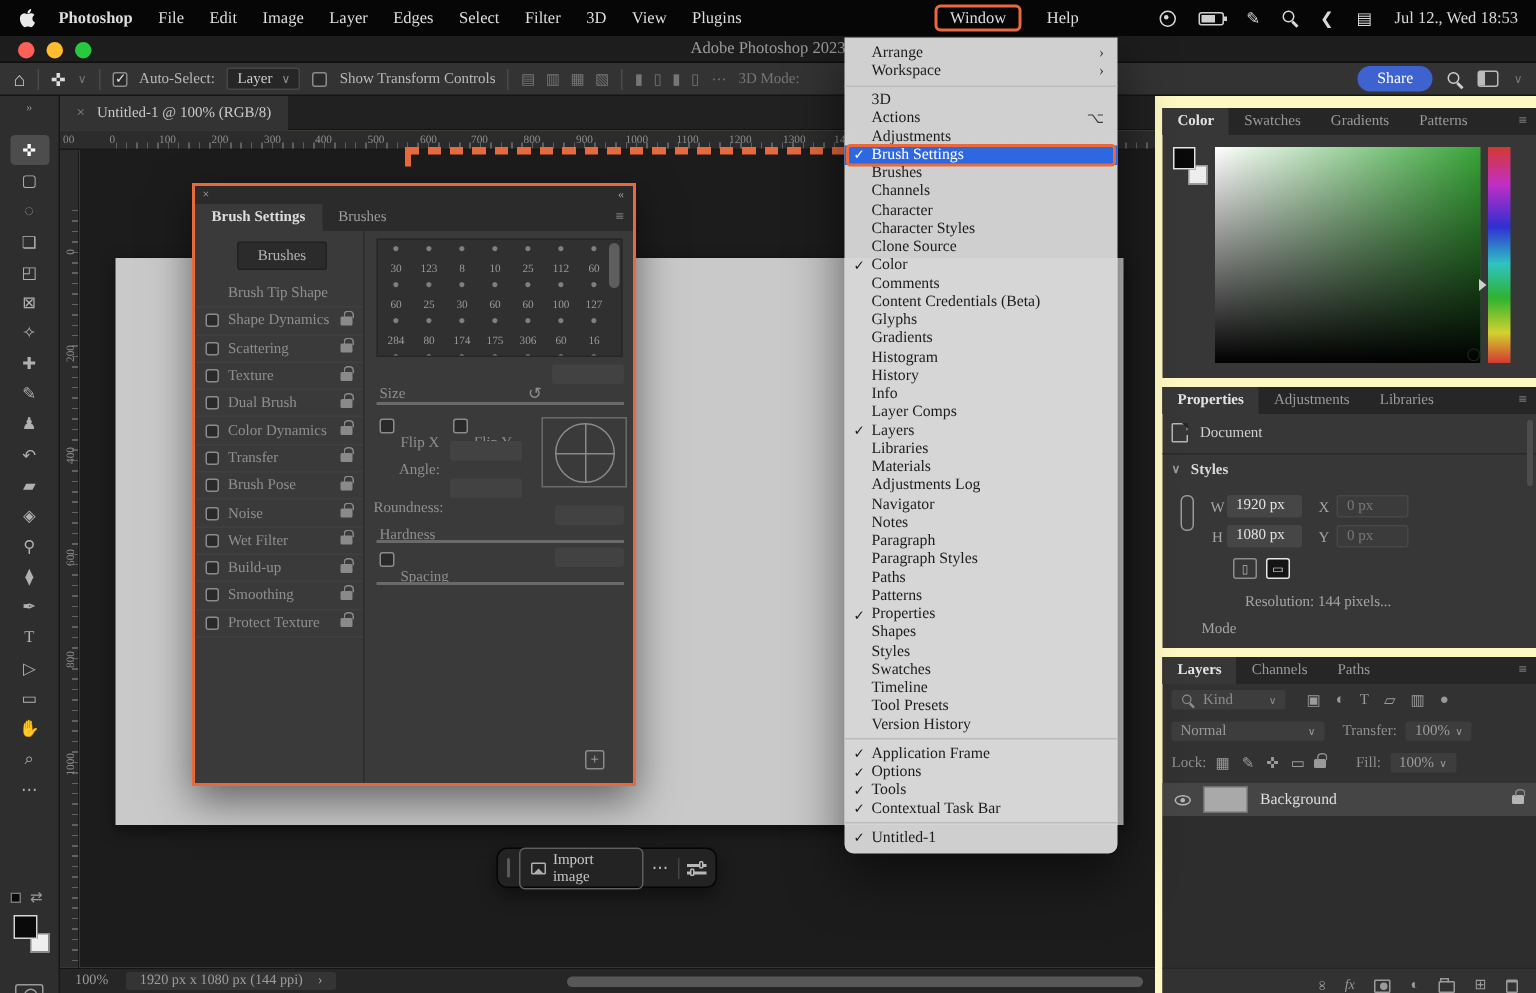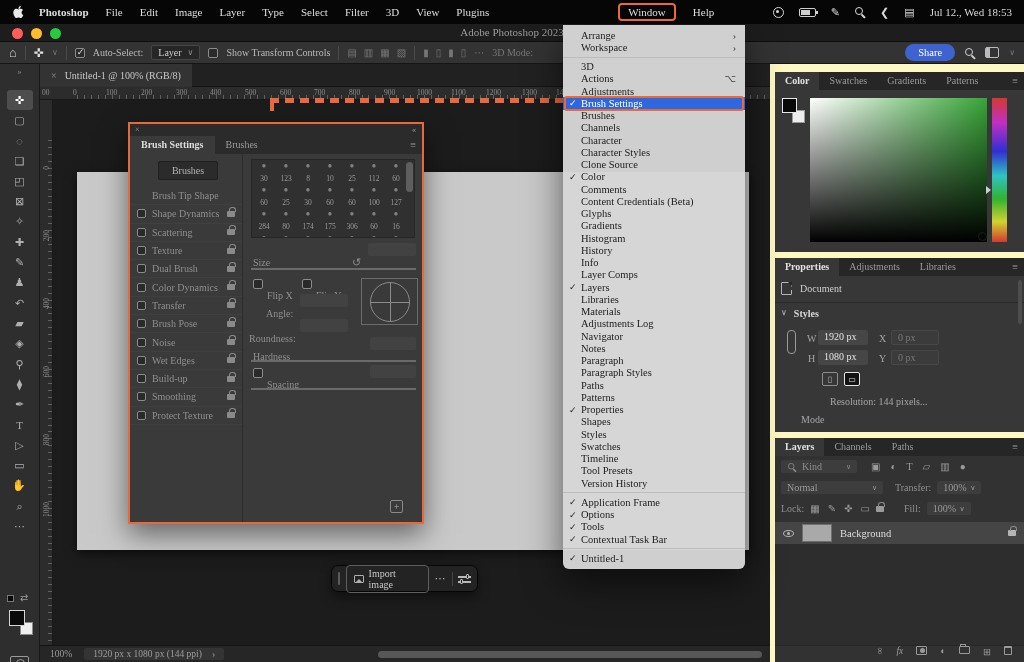--- a/index.html
+++ b/index.html
@@ -144,21 +144,21 @@
   .lr-row{position:absolute;left:0;right:0;display:flex;align-items:center;padding:0 6px;gap:6px;}
   .kindbox{display:flex;align-items:center;gap:5px;background:#3d3d3d;border-radius:2px;padding:1px 6px;width:76px;color:#8d8d8d;}
   .fil-ics{display:flex;gap:10px;margin-left:8px;color:#9a9a9a;font-size:10px;}
   .selbox{display:flex;align-items:center;justify-content:space-between;background:#3d3d3d;border-radius:2px;padding:1px 6px;color:#9a9a9a;}
   .layer-row{position:absolute;left:0;right:0;top:84px;height:22px;background:#454545;display:flex;align-items:center;gap:8px;padding:0 8px;}
   .eye-ic{width:11px;height:7px;border:1px solid #b5b5b5;border-radius:50%;position:relative;}
   .eye-ic::before{content:"";position:absolute;left:3px;top:1px;width:3px;height:3px;border-radius:50%;background:#b5b5b5;}
   .thumb{width:30px;height:18px;background:#a9a9a9;border:1px solid #6f6f6f;}
   .layer-name{flex:1;color:#dedede;font-size:10.5px;}
   .layers-empty{position:absolute;left:0;right:0;top:106px;bottom:17px;background:#2d2d2d;}
-  .lr-bottom{position:absolute;left:0;right:0;bottom:0;height:17px;background:#323232;border-top:1px solid #262626;display:flex;align-items:flex-start;justify-content:flex-end;gap:13px;padding:0 12px;color:#9a9a9a;font-size:9.5px;}
+  .lr-bottom{position:absolute;left:0;right:0;bottom:0;height:17px;background:#323232;border-top:1px solid #262626;display:flex;align-items:flex-end;justify-content:flex-end;gap:13px;padding:0 12px;color:#9a9a9a;font-size:9.5px;}
   .rot90{display:inline-block;transform:rotate(90deg);}
   .mask-ic{width:11px;height:9px;border:1px solid #9a9a9a;border-radius:1px;position:relative;}
   .mask-ic::before{content:"";position:absolute;right:1px;top:1px;width:5px;height:5px;border-radius:50%;background:#9a9a9a;}
   .folder-ic{width:11px;height:8px;border:1px solid #9a9a9a;border-radius:1px;position:relative;}
   .folder-ic::before{content:"";position:absolute;top:-3px;left:0;width:4px;height:2px;border:1px solid #9a9a9a;border-bottom:none;}
   .trash-ic{width:8px;height:9px;border:1px solid #9a9a9a;border-top:2.5px solid #9a9a9a;border-radius:1px;}
 
   
   .taskbar{position:absolute;left:331px;top:565px;width:147px;height:27px;background:#232323;border:1px solid #050505;border-radius:7px;box-shadow:0 5px 12px rgba(0,0,0,.45);display:flex;align-items:center;gap:6px;padding:0 6px;z-index:30;}
   .handle{width:2px;height:13px;background:#5a5a5a;border-radius:1px;}
@@ -204,21 +204,21 @@
         <span class="mb-item bold">Photoshop</span>
 
         <span class="mb-item">File</span>
 
         <span class="mb-item">Edit</span>
 
         <span class="mb-item">Image</span>
 
         <span class="mb-item">Layer</span>
 
-        <span class="mb-item">Type</span>
+        <span class="mb-item">Edges</span>
 
         <span class="mb-item">Select</span>
 
         <span class="mb-item">Filter</span>
 
         <span class="mb-item">3D</span>
 
         <span class="mb-item">View</span>
 
         <span class="mb-item">Plugins</span>
@@ -499,21 +499,21 @@
             </div>
 
             <div class="bs-row">
               <span class="cb show"></span>
               <span class="bs-label">Noise</span>
               <span class="lock-ic show"></span>
             </div>
 
             <div class="bs-row">
               <span class="cb show"></span>
-              <span class="bs-label">Wet Edges</span>
+              <span class="bs-label">Wet Filter</span>
               <span class="lock-ic show"></span>
             </div>
 
             <div class="bs-row">
               <span class="cb show"></span>
               <span class="bs-label">Build-up</span>
               <span class="lock-ic show"></span>
             </div>
 
             <div class="bs-row">

